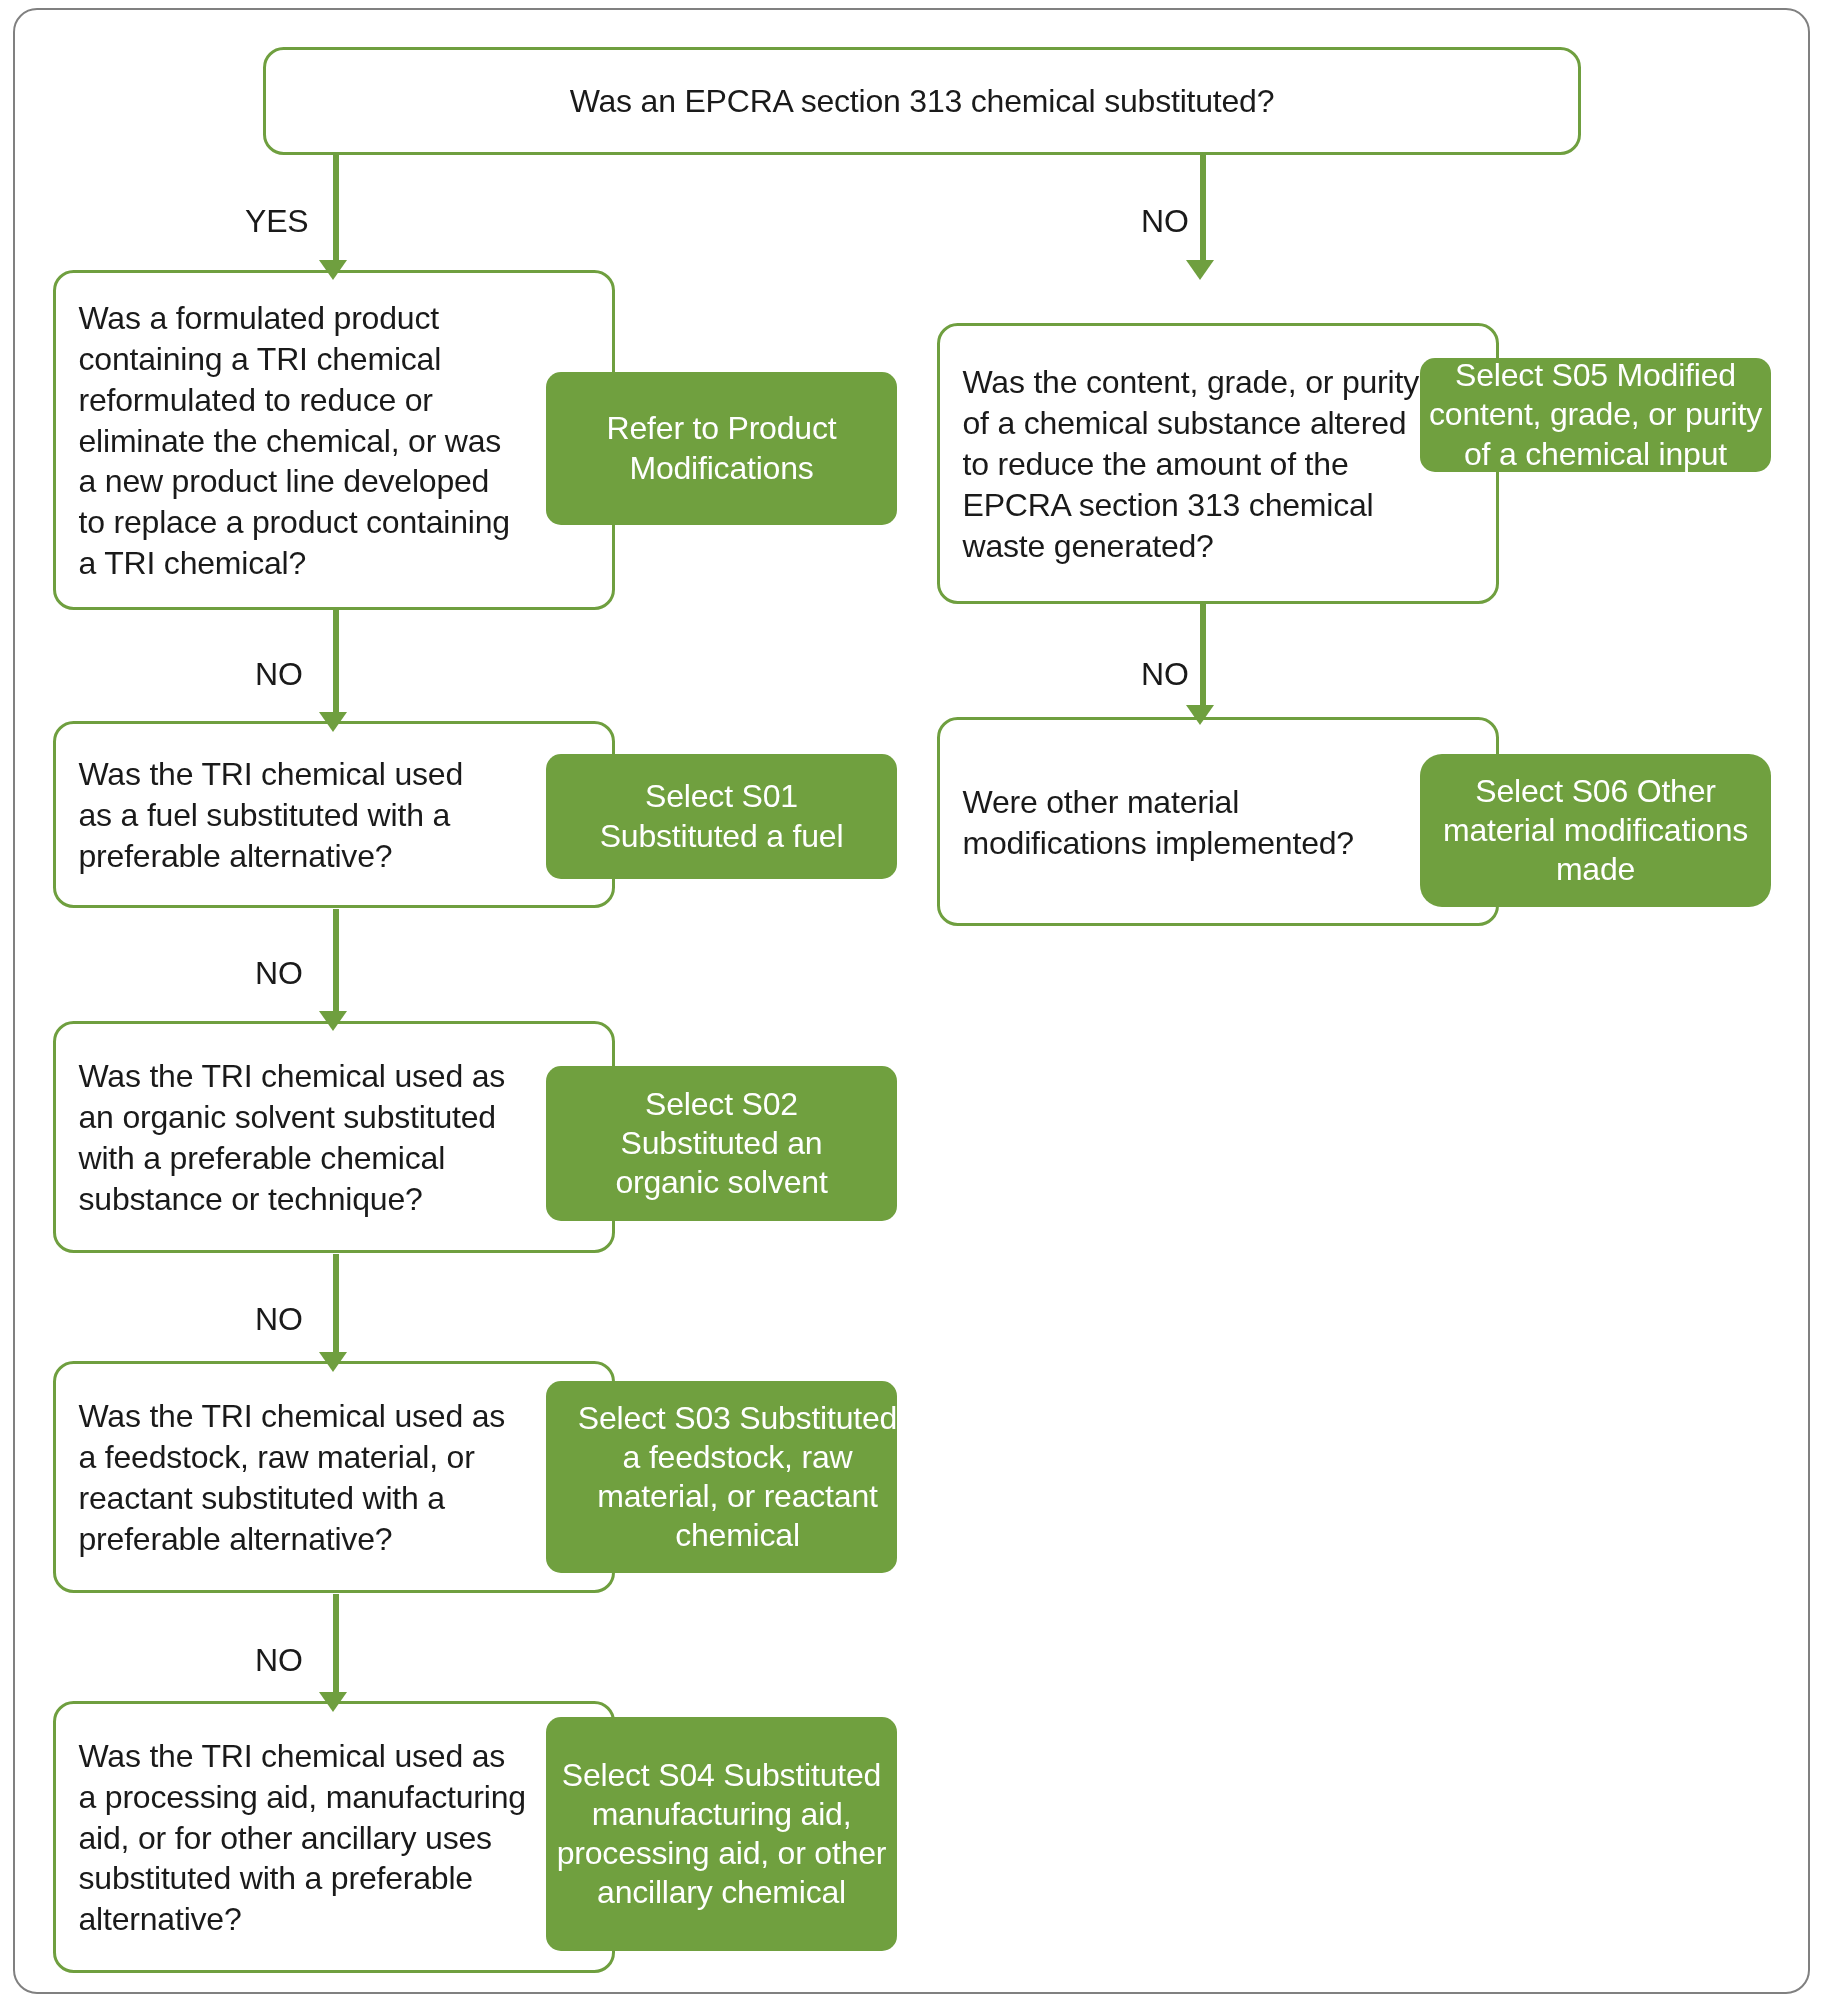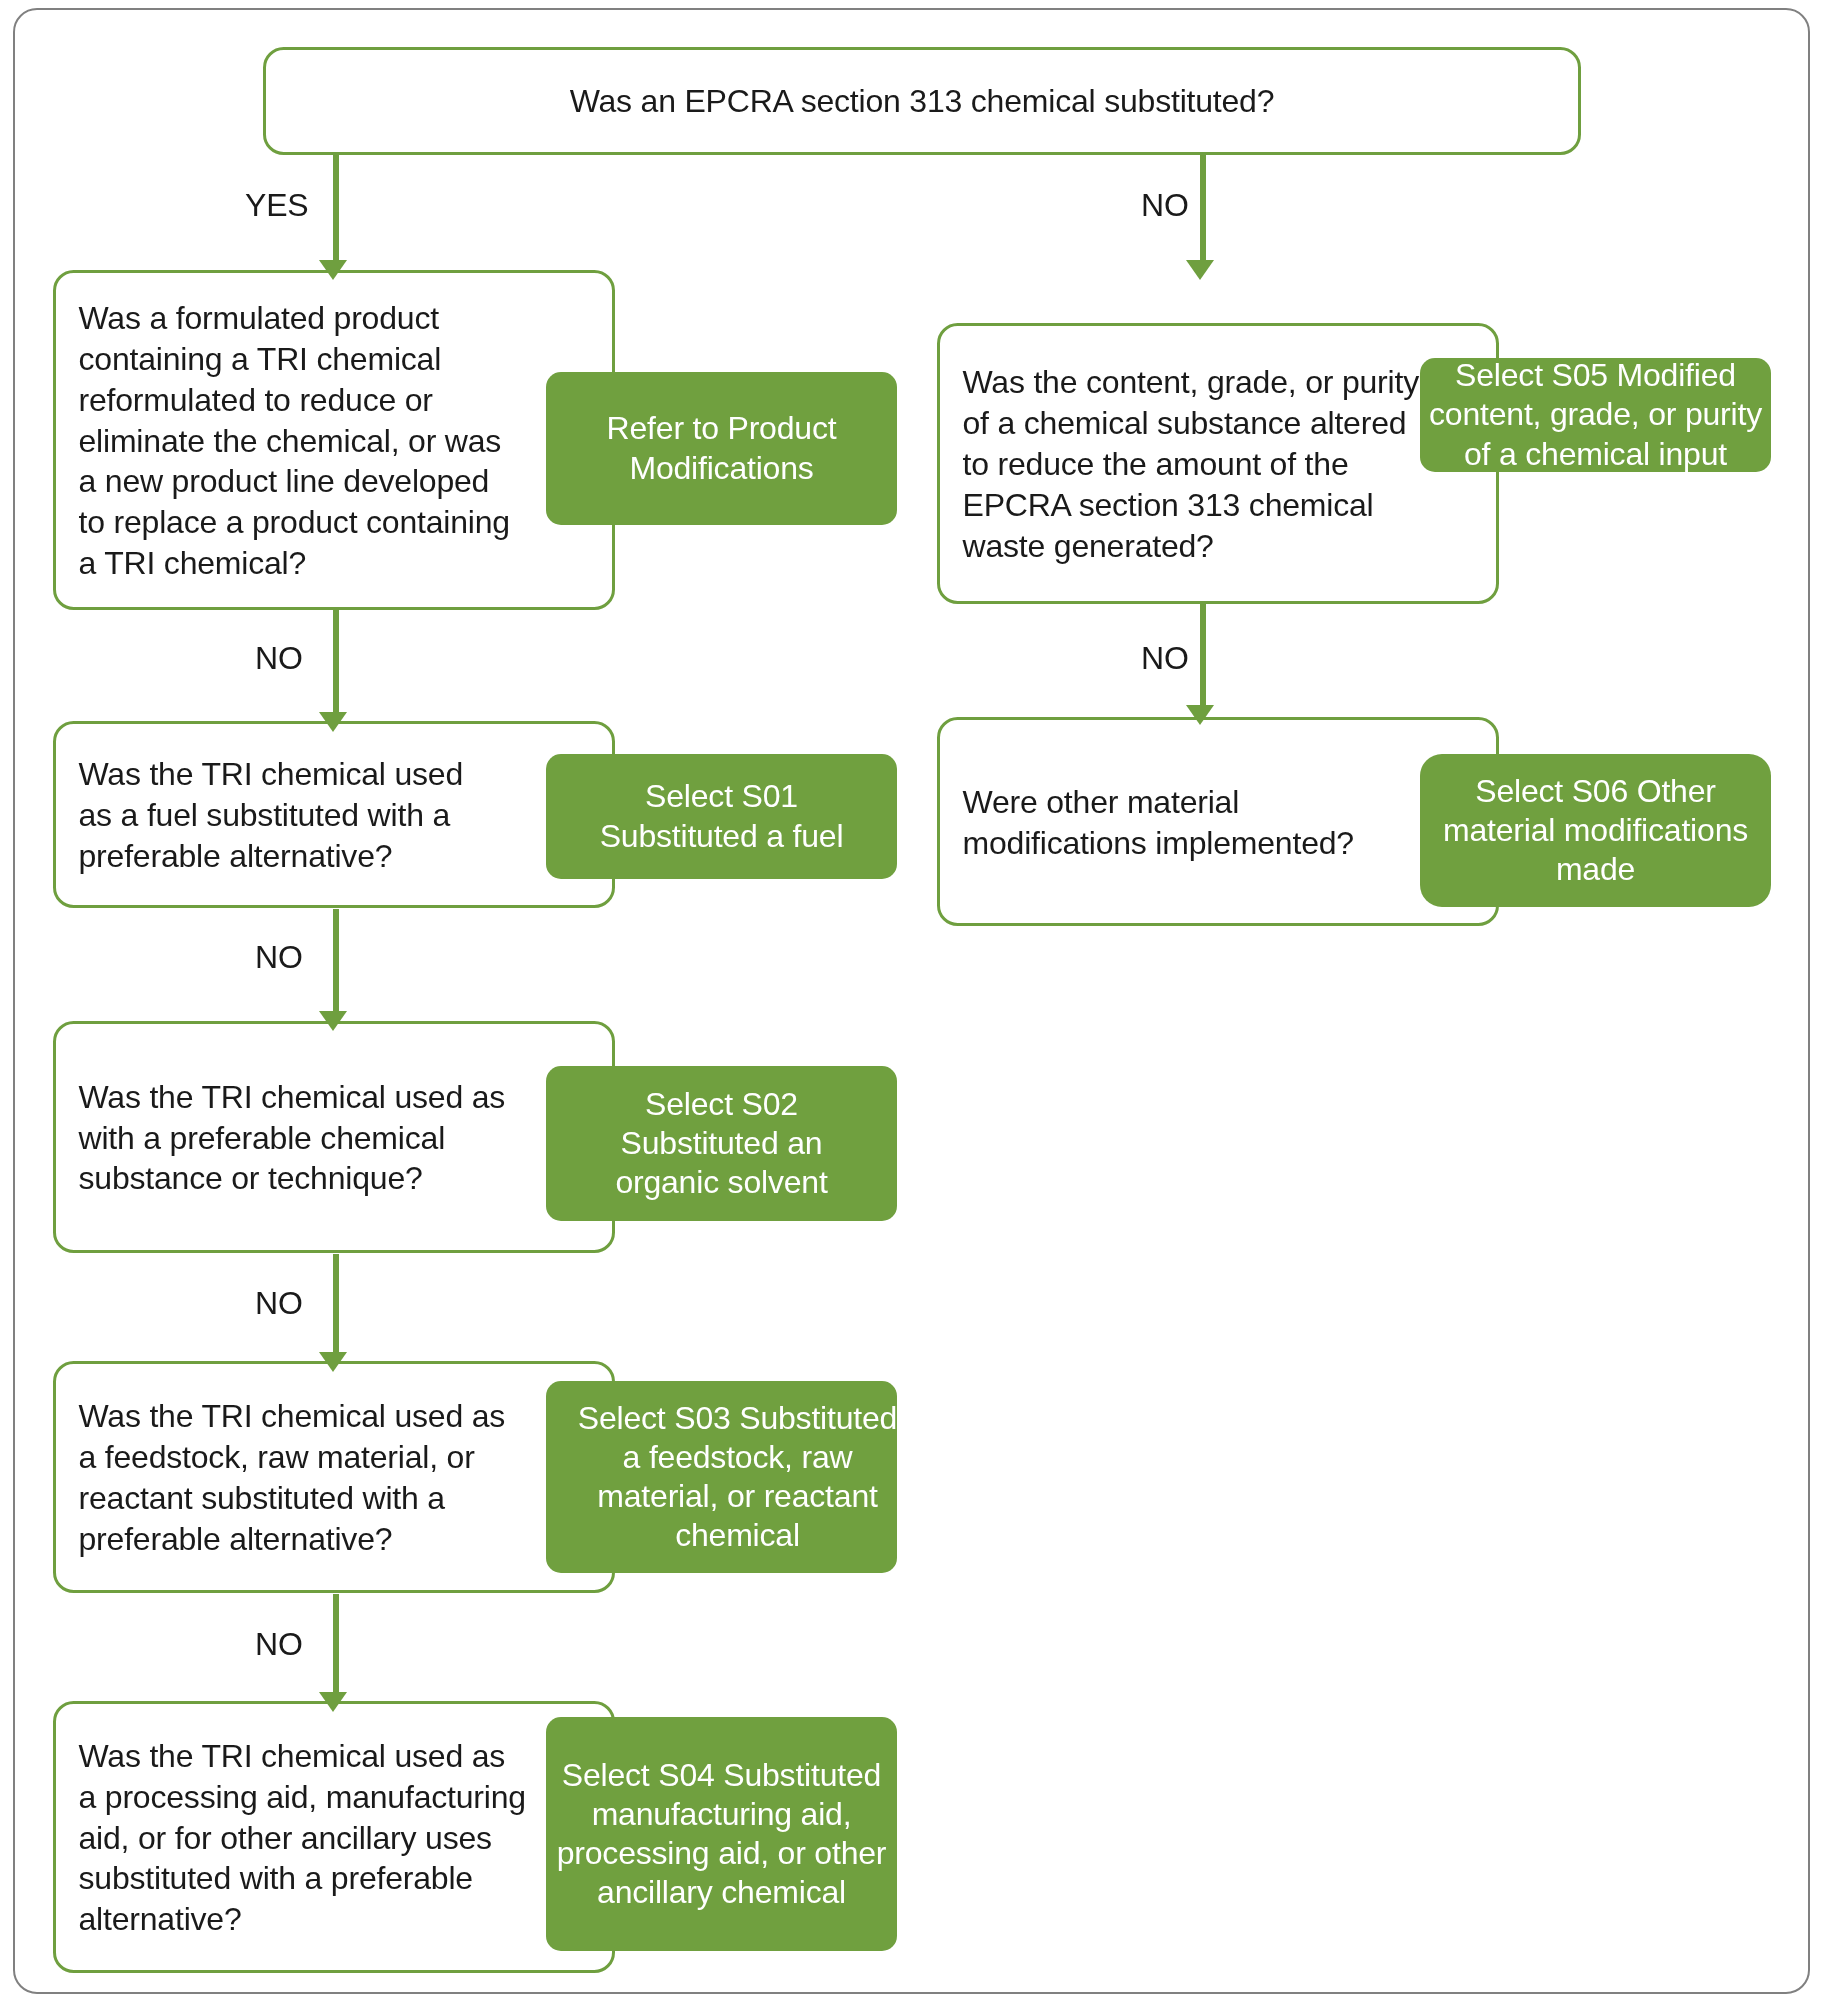--- a/index.html
+++ b/index.html
@@ -83,20 +83,21 @@
     border-top: 20.6px solid #6f9f3f;
     z-index: 2;
   }
   .edge-label {
     position: absolute;
     font-size: 32px;
     color: #1a1a1a;
     letter-spacing: -0.2px;
     z-index: 2;
     white-space: nowrap;
+    margin-top: 16px;
   }
 </style>
 </head>
 <body>
 
 <div id="canvas">
   <div id="outer-frame"></div>
 
   <div class="qbox" style="left:263px; top:47px; width:1318px; height:108px; align-items:center; padding:0;">
     <div class="line">Was an EPCRA section 313 chemical substituted?</div>
@@ -139,20 +140,21 @@
     <div class="line">Select S01</div>
     <div class="line">Substituted a fuel</div>
   </div>
 
   <div class="vline" style="left:333px; top:909px; height:107px;"></div>
   <div class="arrow" style="left:319px; top:1011px;"></div>
   <div class="edge-label" style="left:255px; top:939px;">NO</div>
 
   <div class="qbox" style="left:53px; top:1021px; width:562px; height:232px;">
     <div class="line">Was the TRI chemical used as</div>
+    <div class="line">an organic solvent substituted</div>
     <div class="line">with a preferable chemical</div>
     <div class="line">substance or technique?</div>
   </div>
 
   <div class="gbox" style="left:546px; top:1066px; width:351px; height:155px;">
     <div class="line">Select S02</div>
     <div class="line">Substituted an</div>
     <div class="line">organic solvent</div>
   </div>
 

